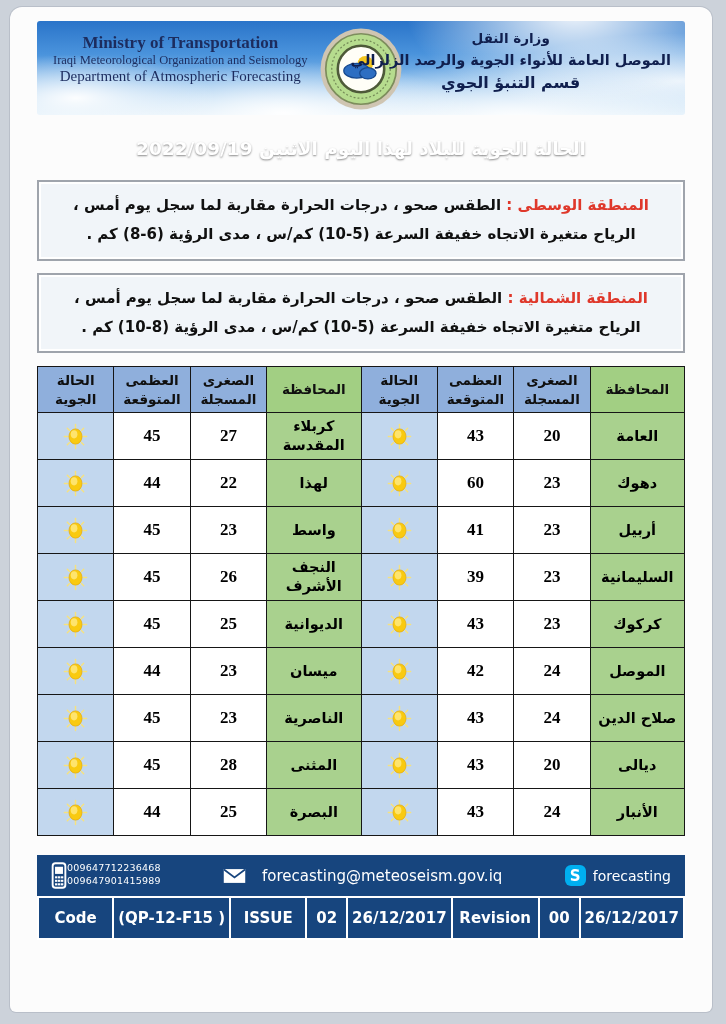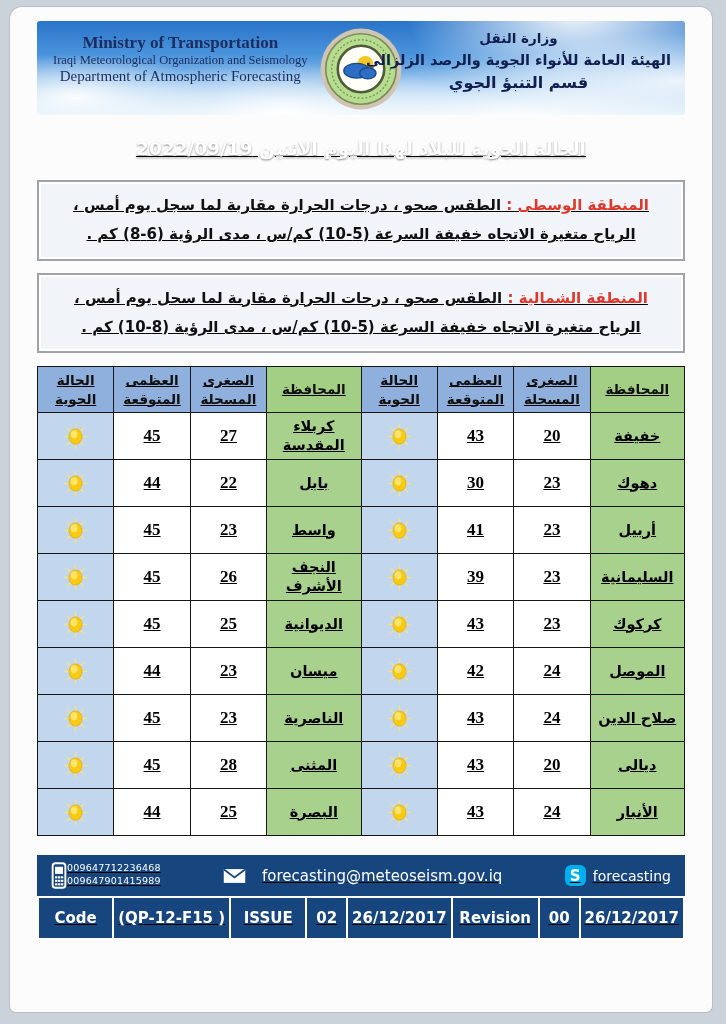--- a/index.html
+++ b/index.html
@@ -5,21 +5,21 @@
   :root{
     --region-label-red:#df382b; --footer-blue:#17457e; --header-blue:#8fafdc;
     --cell-green:#a9d18e; --condition-blue:#c2d7ee; --sun-yellow:#f9ca10;
   }
   *{box-sizing:border-box;}
   html,body{margin:0;padding:0;}
   body{width:726px;height:1024px;background:#ccd2da;position:relative;overflow:hidden;
        font-family:"DejaVu Sans",sans-serif;}
   .page{position:absolute;left:10px;top:7px;width:702px;height:1005px;background:#fcfcfc;
         border-radius:12px 12px 6px 6px;box-shadow:0 0 0 1px #b9bfc9;}
-  .content{padding:14px 27px 14px 27px;text-decoration:underline;}
+  .content{padding:14px 27px 14px 27px;}
 
   
   .banner{position:relative;height:94px;border-radius:3px;overflow:hidden;
     background:
       radial-gradient(ellipse 260px 150px at 83% -12%, rgba(255,255,255,.97) 0%, rgba(255,255,255,0) 65%),
       radial-gradient(ellipse 200px 62px at 6% 82%, rgba(255,255,255,.96) 0%, rgba(255,255,255,0) 70%),
       radial-gradient(ellipse 270px 72px at 38% 98%, rgba(255,255,255,.98) 0%, rgba(255,255,255,0) 72%),
       radial-gradient(ellipse 300px 84px at 74% 104%, rgba(255,255,255,.95) 0%, rgba(255,255,255,0) 70%),
       radial-gradient(ellipse 240px 64px at 99% 64%, rgba(255,255,255,.85) 0%, rgba(255,255,255,0) 75%),
       linear-gradient(180deg,#2a74c9 0%,#4a93dc 35%,#8fc0ec 68%,#d9ecf9 100%);}
@@ -99,21 +99,21 @@
         <circle cx="50" cy="50" r="41" fill="#b6dc8e" stroke="#7d8d5d" stroke-width="2"></circle>
         <circle cx="50" cy="50" r="34" fill="none" stroke="#5e6f44" stroke-width="1.4" stroke-dasharray="2.2 2.4" opacity="0.75"></circle>
         <circle cx="50" cy="50" r="27" fill="#fffef7" stroke="#4e5a39" stroke-width="3"></circle>
         <circle cx="55" cy="44" r="9" fill="#f4c61e"></circle>
         <ellipse cx="45" cy="52" rx="15" ry="8.5" fill="#2d6ec2" stroke="#17498f" stroke-width="1.5"></ellipse>
         <ellipse cx="58" cy="55" rx="9.5" ry="6.5" fill="#2d6ec2" stroke="#17498f" stroke-width="1.5"></ellipse>
       </svg>
 
       <div class="banner-ar">
         <div class="a1">وزارة النقل</div>
-        <div class="a2">الهيئة العامة للأنواء الجوية والرصد الزلزالي</div>
+        <div class="a2">الموصل العامة للأنواء الجوية والرصد الزلزالي</div>
         <div class="a3">قسم التنبؤ الجوي</div>
       </div>
     </div>
 
     <div class="title-bar">
       <span>الحالة الجوية للبلاد لهذا اليوم الاثنين 2022/09/19</span>
     </div>
 
     <div class="region-box b1">
       <span class="region-name">المنطقة الوسطى : </span><span class="region-text">الطقس صحو ، درجات الحرارة مقاربة لما سجل يوم أمس ، الرياح متغيرة الاتجاه خفيفة السرعة (5-10) كم/س ، مدى الرؤية (6-8) كم .</span>
@@ -128,21 +128,21 @@
             <th class="h-gov">المحافظة</th>
             <th class="h-blue">الصغرى المسجلة</th>
             <th class="h-blue">العظمى المتوقعة</th>
             <th class="h-blue">الحالة الجوية</th>
             <th class="h-gov">المحافظة</th>
             <th class="h-blue">الصغرى المسجلة</th>
             <th class="h-blue">العظمى المتوقعة</th>
             <th class="h-blue">الحالة الجوية</th>
           </tr>
           <tr>
-            <td class="gov">خفيفة</td>
+            <td class="gov">العامة</td>
             <td class="num">20</td>
             <td class="num">43</td>
             <td class="cond"><svg class="sun-icon" viewBox="0 0 34 34">
                 <g stroke="#f6e27f" stroke-width="1.8" stroke-linecap="round">
                   <line x1="17" y1="2" x2="17" y2="6"></line>
                   <line x1="17" y1="28" x2="17" y2="32"></line>
                   <line x1="3" y1="17" x2="7" y2="17"></line>
                   <line x1="27" y1="17" x2="31" y2="17"></line>
                   <line x1="6.7" y1="6.7" x2="9.5" y2="9.5"></line>
                   <line x1="24.5" y1="24.5" x2="27.3" y2="27.3"></line>
@@ -166,36 +166,36 @@
                   <line x1="6.7" y1="27.3" x2="9.5" y2="24.5"></line>
                   <line x1="24.5" y1="9.5" x2="27.3" y2="6.7"></line>
                 </g>
                 <ellipse cx="17" cy="17" rx="8.2" ry="9.6" fill="#f9ca10" stroke="#e9ae06" stroke-width="1"></ellipse>
                 <ellipse cx="15.2" cy="14.2" rx="4.2" ry="5.2" fill="#ffe97e" opacity="0.85"></ellipse>
               </svg></td>
           </tr>
           <tr>
             <td class="gov">دهوك</td>
             <td class="num">23</td>
-            <td class="num">30</td>
-            <td class="cond"><svg class="sun-icon" viewBox="0 0 34 34">
-                <g stroke="#f6e27f" stroke-width="1.8" stroke-linecap="round">
-                  <line x1="17" y1="2" x2="17" y2="6"></line>
-                  <line x1="17" y1="28" x2="17" y2="32"></line>
-                  <line x1="3" y1="17" x2="7" y2="17"></line>
-                  <line x1="27" y1="17" x2="31" y2="17"></line>
-                  <line x1="6.7" y1="6.7" x2="9.5" y2="9.5"></line>
-                  <line x1="24.5" y1="24.5" x2="27.3" y2="27.3"></line>
-                  <line x1="6.7" y1="27.3" x2="9.5" y2="24.5"></line>
-                  <line x1="24.5" y1="9.5" x2="27.3" y2="6.7"></line>
-                </g>
-                <ellipse cx="17" cy="17" rx="8.2" ry="9.6" fill="#f9ca10" stroke="#e9ae06" stroke-width="1"></ellipse>
-                <ellipse cx="15.2" cy="14.2" rx="4.2" ry="5.2" fill="#ffe97e" opacity="0.85"></ellipse>
-              </svg></td>
-            <td class="gov">بابل</td>
+            <td class="num">60</td>
+            <td class="cond"><svg class="sun-icon" viewBox="0 0 34 34">
+                <g stroke="#f6e27f" stroke-width="1.8" stroke-linecap="round">
+                  <line x1="17" y1="2" x2="17" y2="6"></line>
+                  <line x1="17" y1="28" x2="17" y2="32"></line>
+                  <line x1="3" y1="17" x2="7" y2="17"></line>
+                  <line x1="27" y1="17" x2="31" y2="17"></line>
+                  <line x1="6.7" y1="6.7" x2="9.5" y2="9.5"></line>
+                  <line x1="24.5" y1="24.5" x2="27.3" y2="27.3"></line>
+                  <line x1="6.7" y1="27.3" x2="9.5" y2="24.5"></line>
+                  <line x1="24.5" y1="9.5" x2="27.3" y2="6.7"></line>
+                </g>
+                <ellipse cx="17" cy="17" rx="8.2" ry="9.6" fill="#f9ca10" stroke="#e9ae06" stroke-width="1"></ellipse>
+                <ellipse cx="15.2" cy="14.2" rx="4.2" ry="5.2" fill="#ffe97e" opacity="0.85"></ellipse>
+              </svg></td>
+            <td class="gov">لهذا</td>
             <td class="num">22</td>
             <td class="num">44</td>
             <td class="cond"><svg class="sun-icon" viewBox="0 0 34 34">
                 <g stroke="#f6e27f" stroke-width="1.8" stroke-linecap="round">
                   <line x1="17" y1="2" x2="17" y2="6"></line>
                   <line x1="17" y1="28" x2="17" y2="32"></line>
                   <line x1="3" y1="17" x2="7" y2="17"></line>
                   <line x1="27" y1="17" x2="31" y2="17"></line>
                   <line x1="6.7" y1="6.7" x2="9.5" y2="9.5"></line>
                   <line x1="24.5" y1="24.5" x2="27.3" y2="27.3"></line>

